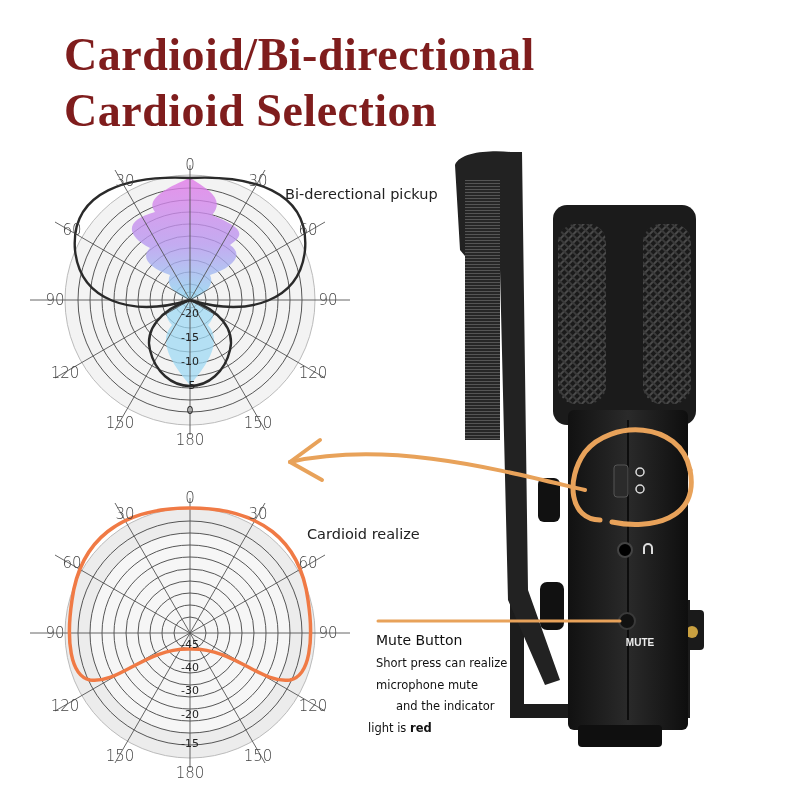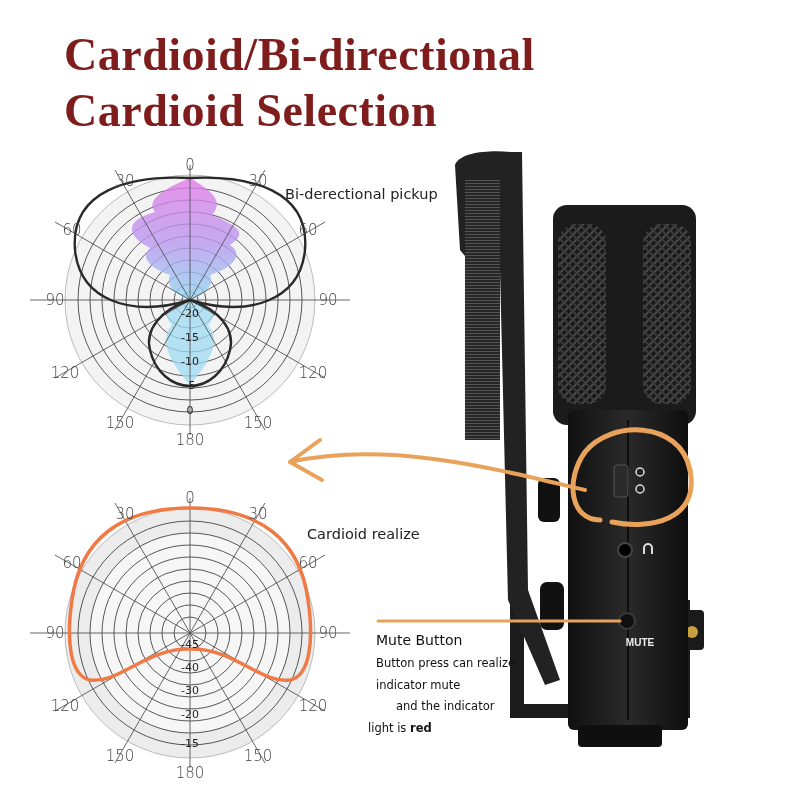--- a/index.html
+++ b/index.html
@@ -227,16 +227,16 @@
     <path d="M585 490 C500 470 390 440 290 462" stroke-width="4"></path>
     <path d="M290 462 L320 440 M290 462 L322 480" stroke-width="4"></path>
     <line x1="378" y1="621" x2="620" y2="621" stroke-width="3"></line>
   </g>
 </svg>
 
 <div class="caption" style="left:285px;top:186px;">Bi-derectional pickup</div>
 <div class="caption" style="left:307px;top:526px;">Cardioid realize</div>
 
 <div class="mute-title">Mute Button</div>
-<div class="mute-line" style="top:656px;">Button press can realize</div>
-<div class="mute-line" style="top:678px;">indicator mute</div>
+<div class="mute-line" style="top:656px;">Short press can realize</div>
+<div class="mute-line" style="top:678px;">microphone mute</div>
 <div class="mute-line" style="top:699px;margin-left:20px;">and the indicator</div>
 <div class="mute-line" style="top:721px;left:368px;"><span>light is </span><b>red</b></div>
 
 </body></html>

